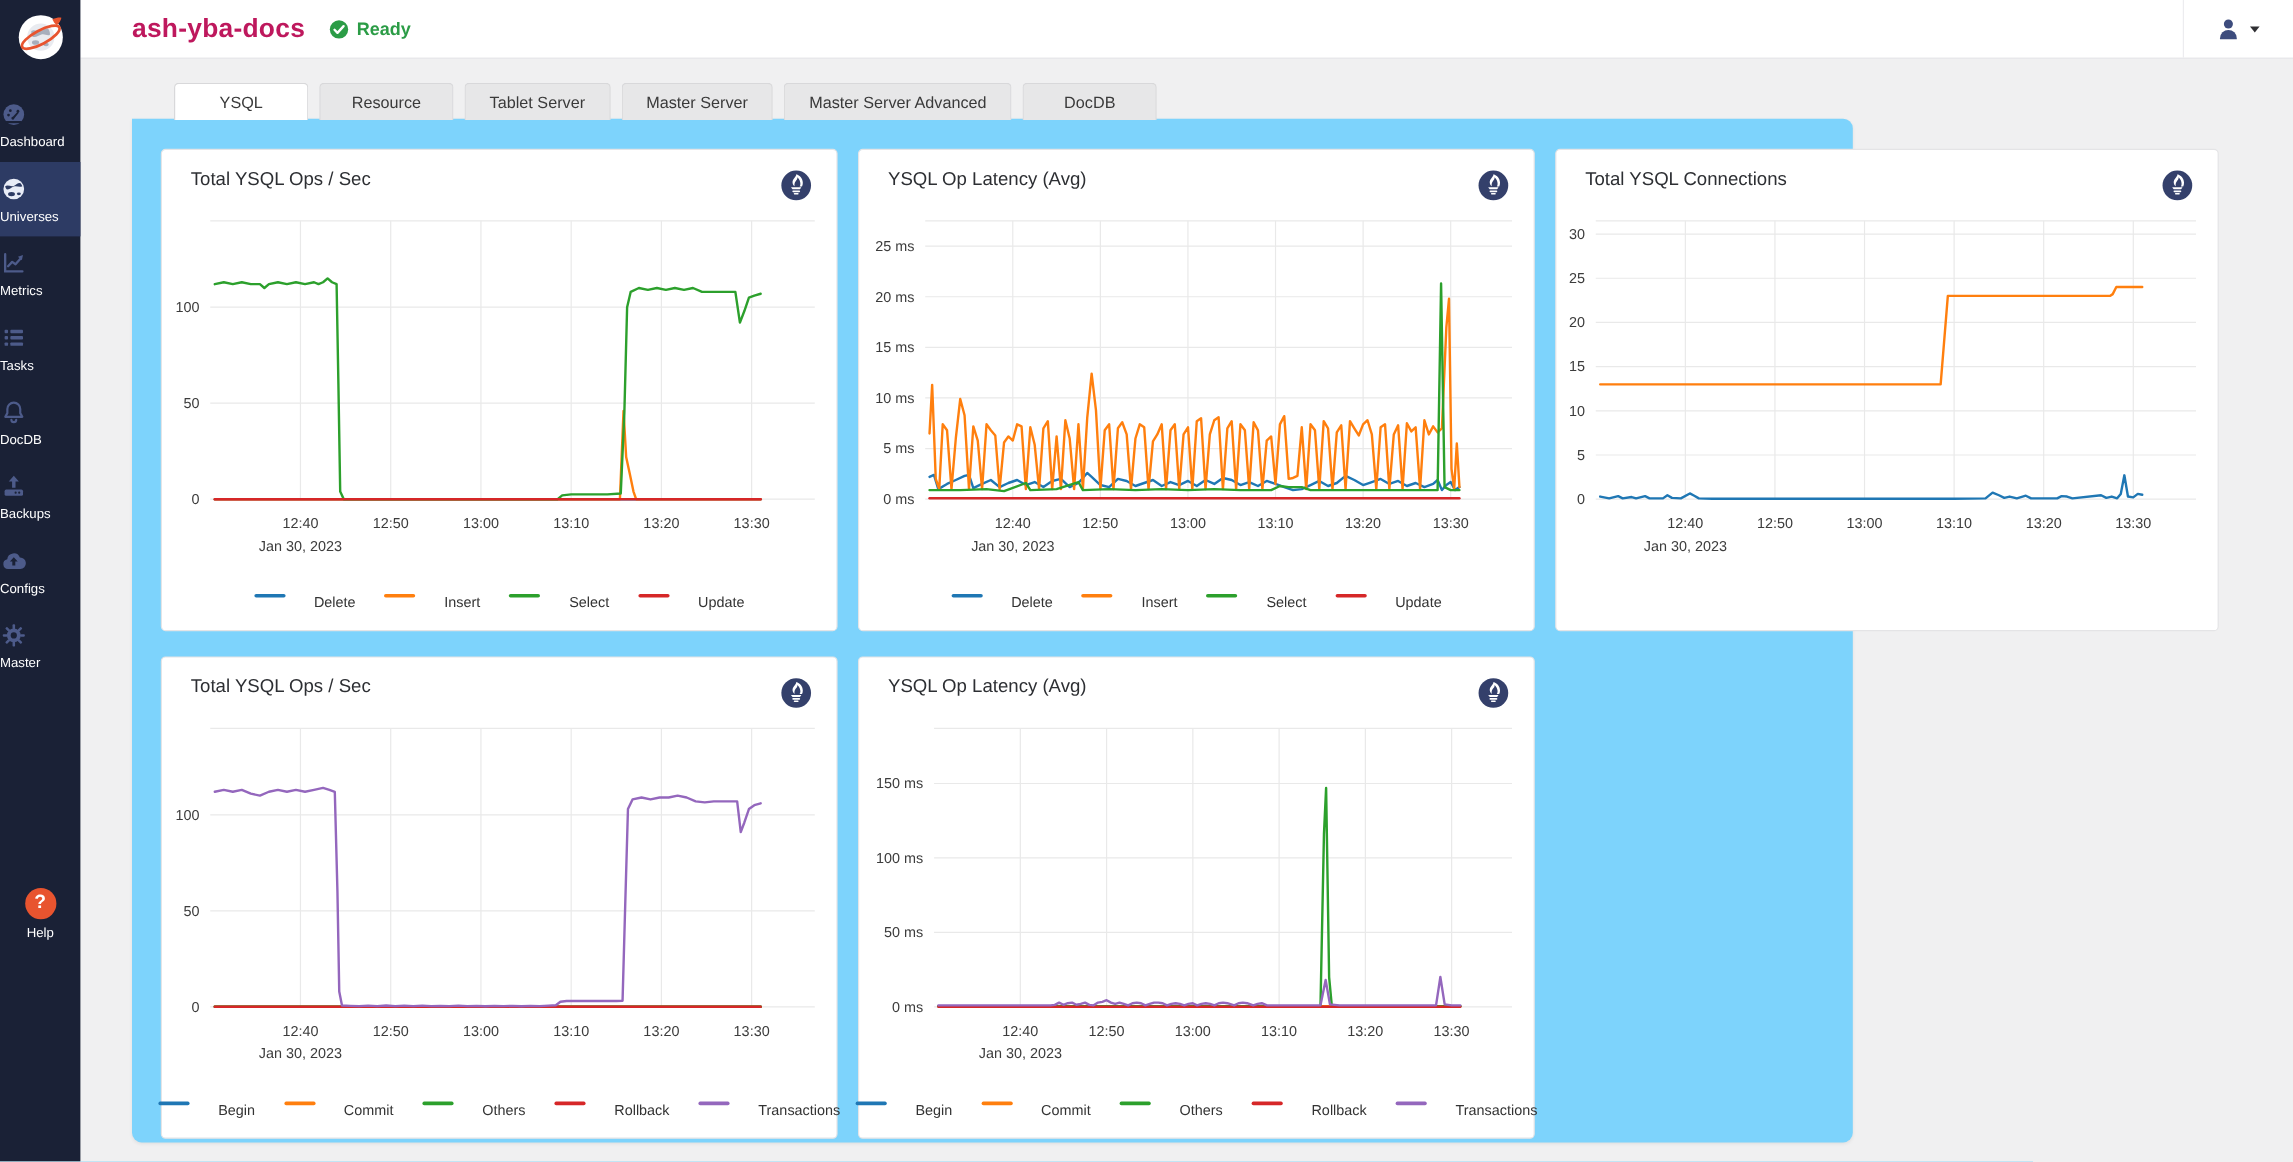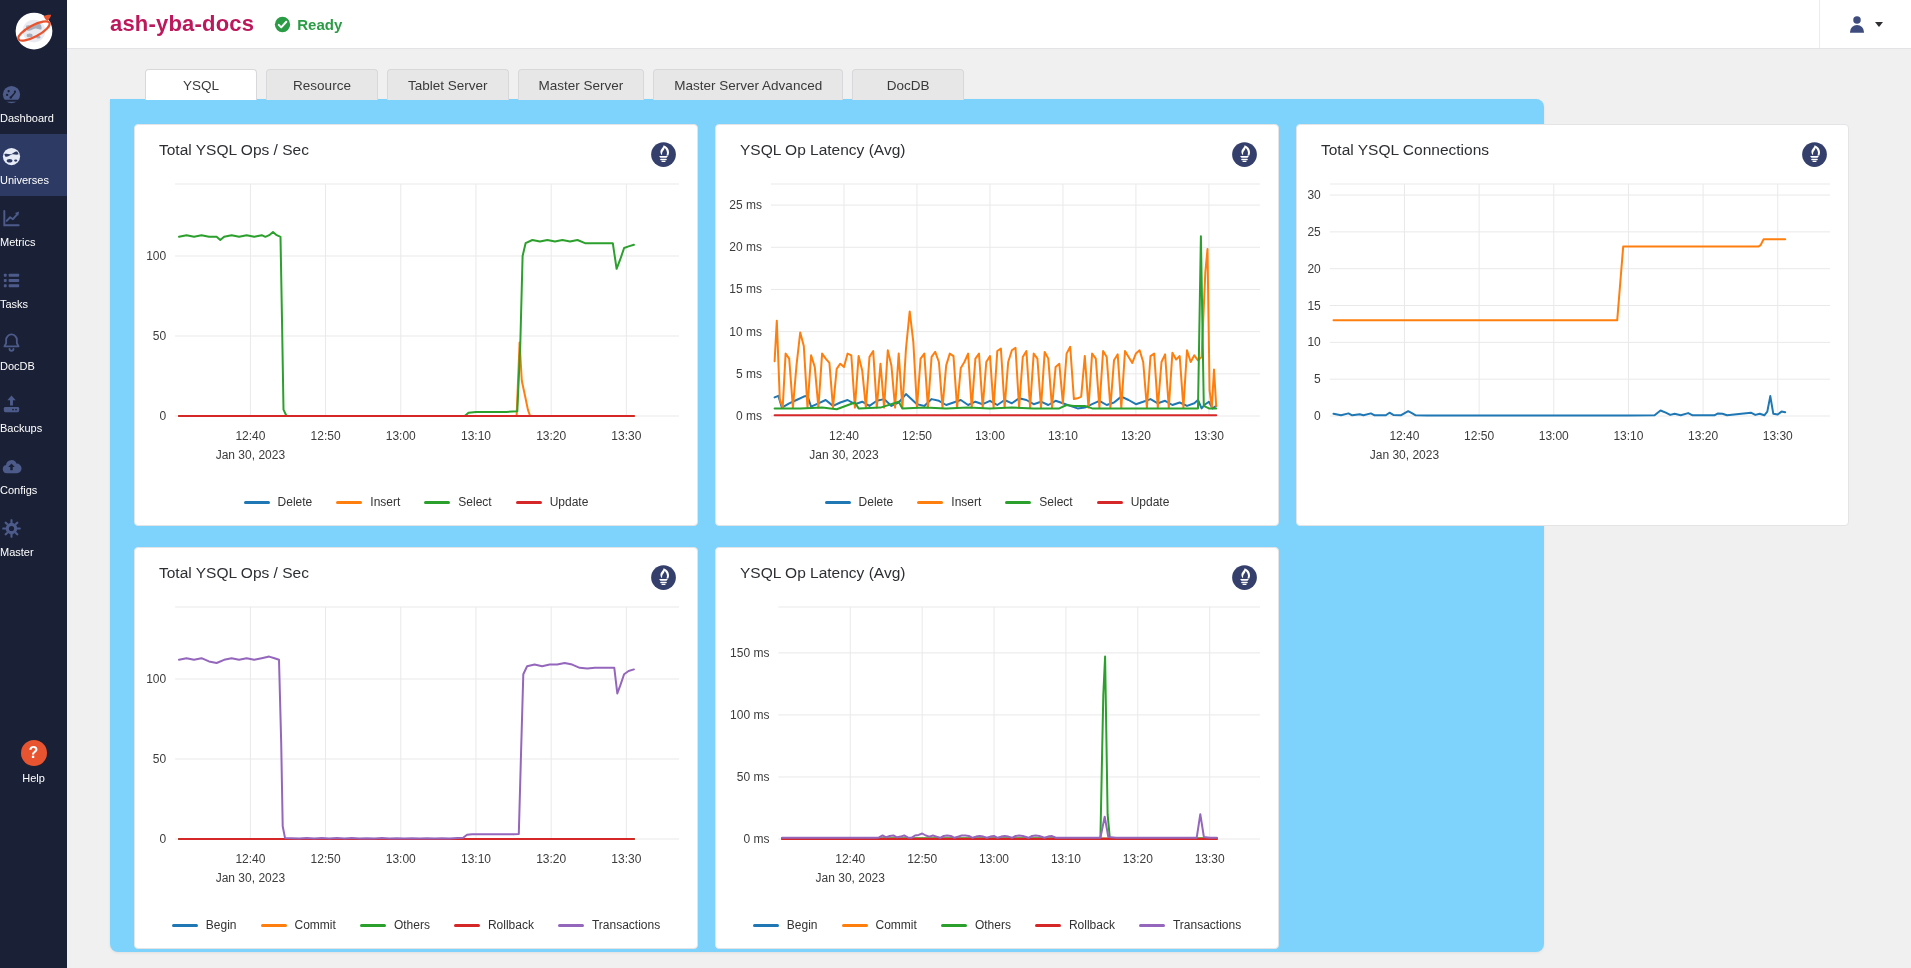--- a/index.html
+++ b/index.html
@@ -49,21 +49,21 @@
   .chart-card{border:1px solid #e4e4e6;border-radius:4px;height:402px;background:#fff;
               box-sizing:border-box;display:flex;flex-direction:column;}
   .chart-head{display:flex;justify-content:space-between;align-items:flex-start;
               padding:16px 20px 0 24px;}
   .chart-title{font-size:15.5px;color:#2d2f33;font-weight:500;}
   .prom{width:27px;height:27px;cursor:pointer;}
   svg.plot{display:block;margin-top:2px;}
   .tick-label{font-size:12px;fill:#3c3c3c;}
   .legend{margin-top:auto;display:flex;justify-content:center;align-items:center;gap:24px;
           padding-bottom:16px;}
-  .legend-item{display:flex;align-items:center;gap:8px;font-size:12px;color:#333;cursor:pointer;}
+  .legend-item{display:flex;gap:24px;font-size:12px;color:#333;cursor:pointer;}
   .swatch{width:26px;height:3px;border-radius:2px;}
 </style>
 </head>
 <body>
 
 <div class="app">
 
   <aside class="sidebar">
     <div class="logo">
       <svg width="42" height="42" viewBox="0 0 48 48">

